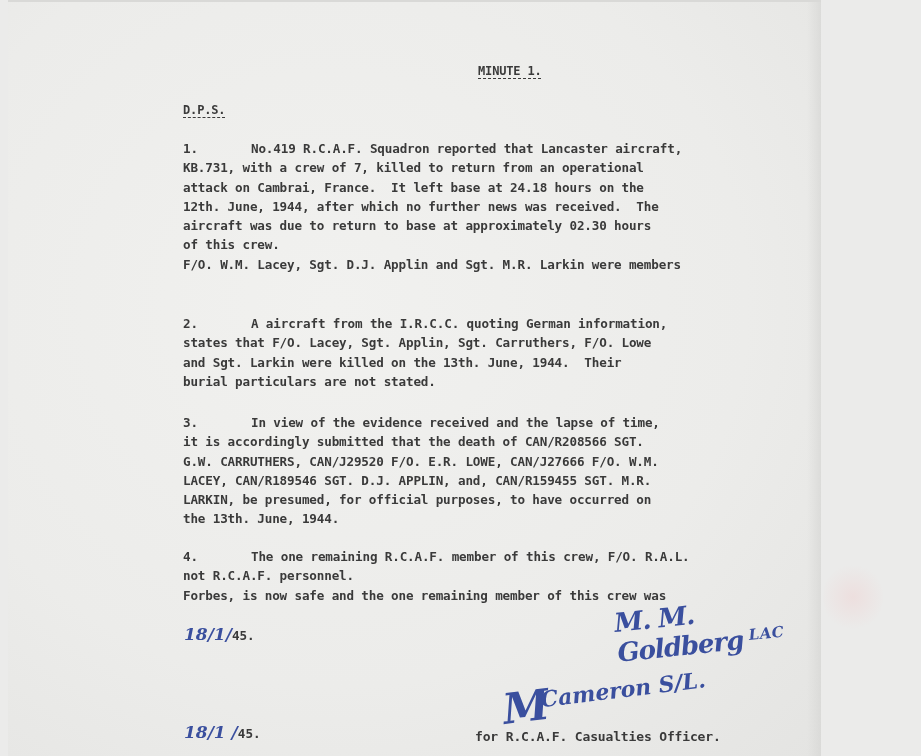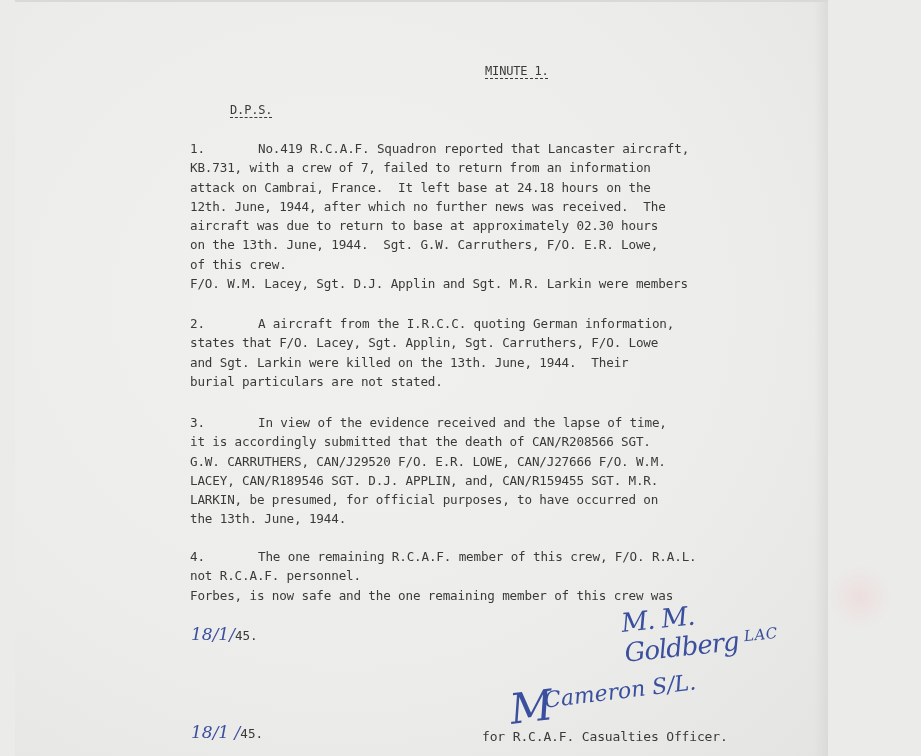--- a/index.html
+++ b/index.html
@@ -8,27 +8,28 @@
     }
     body {
       width: 921px;
       height: 756px;
       overflow: hidden;
       background: #ebebea;
       position: relative;
     }
     .page {
       position: absolute;
-      left: 15px;
+      left: 8px;
       top: 0;
       width: 813px;
       height: 756px;
       background: radial-gradient(ellipse at 40% 40%, #f1f1ef 0%, #ececea 60%, #e4e4e2 100%);
       border-top: 2px solid #d9d9d7;
       box-sizing: border-box;
+      font-weight: bold;
     }
     .typed {
       font-family: "DejaVu Sans Mono", "Liberation Mono", monospace;
       color: #3a3a3a;
       font-size: 13px;
       letter-spacing: -0.15px;
       line-height: 19.3px;
       position: absolute;
       white-space: pre;
     }
@@ -42,21 +43,20 @@
       text-underline-offset: 3px;
     }
     .addressee {
       left: 175px;
       top: 100px;
       font-size: 12px;
       line-height: 16px;
       text-decoration: underline;
       text-decoration-style: dashed;
       text-underline-offset: 3px;
-      margin-left: 40px;
     }
     .para {
       position: absolute;
       left: 175px;
     }
     .para-line {
       display: block;
       font-family: "DejaVu Sans Mono", "Liberation Mono", monospace;
       color: #3a3a3a;
       font-size: 12.6px;
@@ -145,25 +145,24 @@
 <body>
 
 <div class="page">
 
   <div class="typed title">MINUTE 1.</div>
 
   <div class="typed addressee">D.P.S.</div>
 
   <div class="para" style="top:137px;">
     <span class="para-line"><span class="para-num">1.</span><span>No.419 R.C.A.F. Squadron reported that Lancaster aircraft,</span></span>
-    <span class="para-line">KB.731, with a crew of 7, failed to return from an information</span>
+    <span class="para-line">KB.731, with a crew of 7, killed to return from an operational</span>
     <span class="para-line">attack on Cambrai, France.  It left base at 24.18 hours on the</span>
     <span class="para-line">12th. June, 1944, after which no further news was received.  The</span>
     <span class="para-line">aircraft was due to return to base at approximately 02.30 hours</span>
-    <span class="para-line">on the 13th. June, 1944.  Sgt. G.W. Carruthers, F/O. E.R. Lowe,</span>
     <span class="para-line">of this crew.</span>
     <span class="para-line">F/O. W.M. Lacey, Sgt. D.J. Applin and Sgt. M.R. Larkin were members</span>
   </div>
 
   <div class="para" style="top:312px;">
     <span class="para-line"><span class="para-num">2.</span><span>A aircraft from the I.R.C.C. quoting German information,</span></span>
     <span class="para-line">states that F/O. Lacey, Sgt. Applin, Sgt. Carruthers, F/O. Lowe</span>
     <span class="para-line">and Sgt. Larkin were killed on the 13th. June, 1944.  Their</span>
     <span class="para-line">burial particulars are not stated.</span>
   </div>

